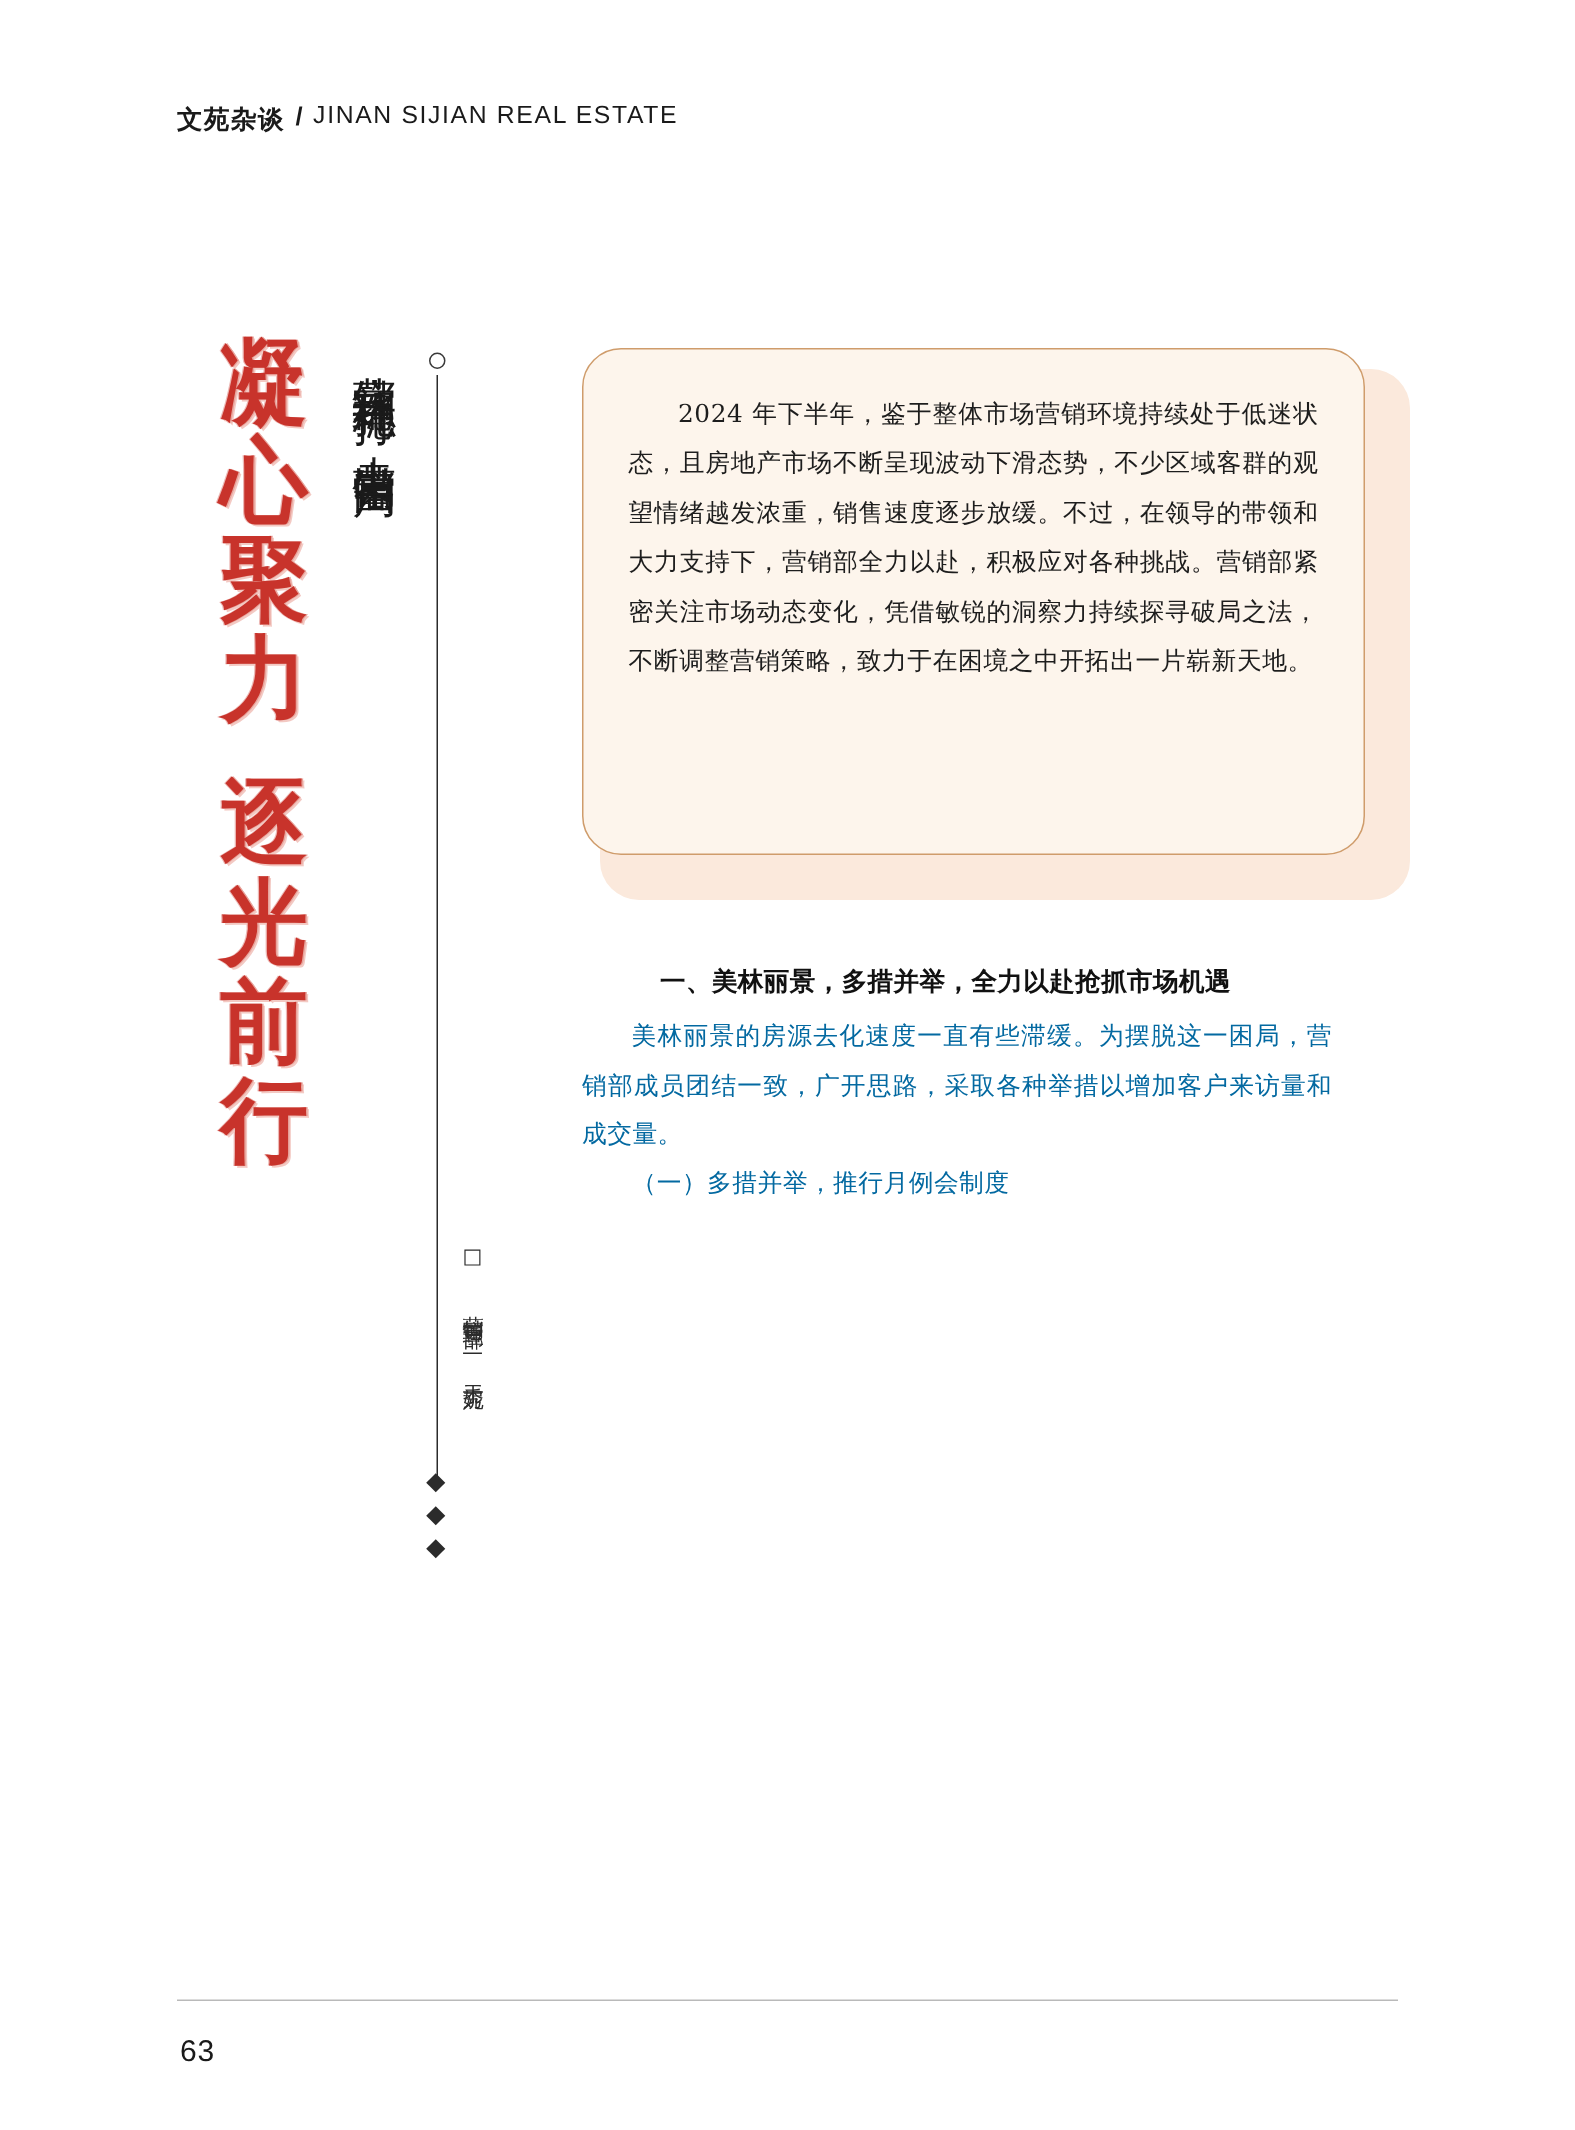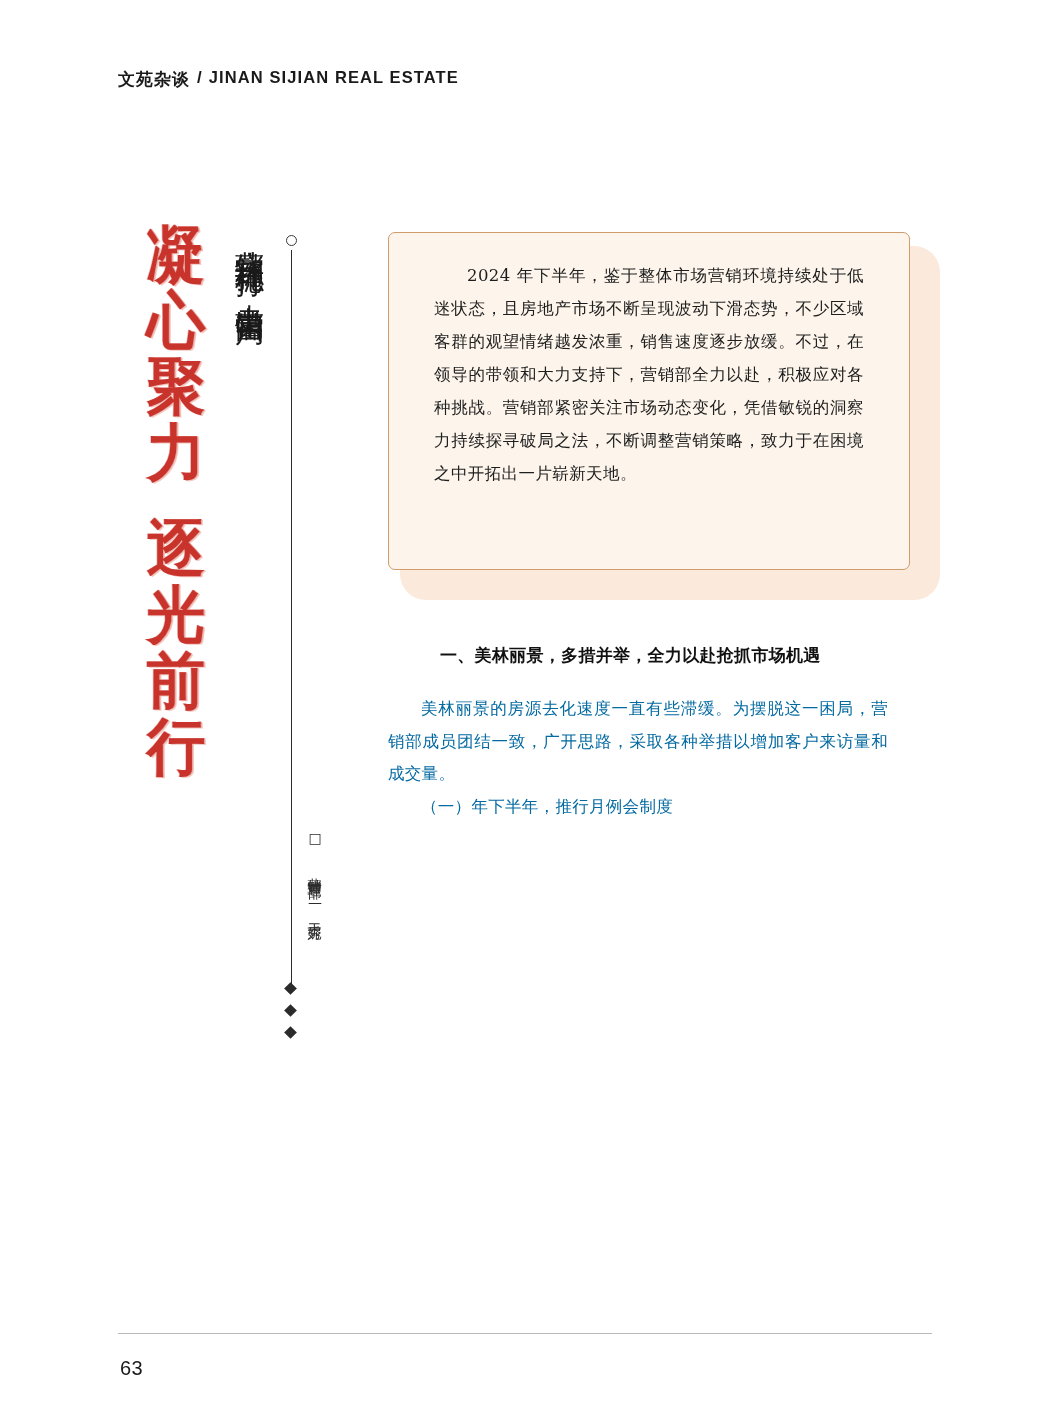--- a/index.html
+++ b/index.html
@@ -41,21 +41,21 @@
     font-family: "DejaVu Sans", sans-serif;
   }
   .header .sep {
     font-size: 17px;
     font-weight: 700;
     color: #1a1a1a;
     margin: 0 7px;
   }
   .header .en {
     font-size: 16.5px;
-    font-weight: 700;
+    font-weight: 400;
     letter-spacing: 1.1px;
     color: #1a1a1a;
     font-family: "Liberation Sans", sans-serif;
   }
 
   
   .title-art {
     position: absolute;
     left: 136px;
     top: 222px;
@@ -172,22 +172,22 @@
     border-radius: 26px;
   }
   .callout {
     position: absolute;
     left: 0;
     top: 0;
     width: 522px;
     height: 338px;
     background: #fdf5ec;
     border: 1.6px solid #cf9c6b;
-    border-radius: 7px;
-    padding: 26px 45px;
+    border-radius: 26px;
+    padding: 26px 30px;
     box-sizing: border-box;
   }
   .callout p {
     margin: 0;
     font-family: "DejaVu Serif", "Liberation Serif", serif;
     font-size: 16.5px;
     line-height: 33px;
     color: #1d1d1d;
     text-align: justify;
     text-indent: 2em;
@@ -201,21 +201,21 @@
     top: 640px;
     width: 500px;
   }
   .sec-head {
     font-family: "DejaVu Sans", sans-serif;
     font-size: 17px;
     font-weight: 700;
     line-height: 30px;
     color: #111111;
     letter-spacing: 0.3px;
-    margin: 0 0 24px 52px;
+    margin: 0 0 6px 52px;
   }
   .body-col p {
     margin: 0;
     font-family: Liberation Mono, monospace;
     font-size: 16.5px;
     line-height: 32.5px;
     color: #0369a1;
     text-align: justify;
     text-indent: 2em;
     letter-spacing: 0.3px;
@@ -280,19 +280,19 @@
   <div class="callout-wrap">
     <div class="callout-shadow"></div>
     <div class="callout">
       <p>2024 年下半年，鉴于整体市场营销环境持续处于低迷状态，且房地产市场不断呈现波动下滑态势，不少区域客群的观望情绪越发浓重，销售速度逐步放缓。不过，在领导的带领和大力支持下，营销部全力以赴，积极应对各种挑战。营销部紧密关注市场动态变化，凭借敏锐的洞察力持续探寻破局之法，不断调整营销策略，致力于在困境之中开拓出一片崭新天地。</p>
     </div>
   </div>
 
   <div class="body-col">
     <h2 class="sec-head">一、美林丽景，多措并举，全力以赴抢抓市场机遇</h2>
     <p>美林丽景的房源去化速度一直有些滞缓。为摆脱这一困局，营销部成员团结一致，广开思路，采取各种举措以增加客户来访量和成交量。</p>
-    <p>（一）年下半年，推行月例会制度</p>
+    <p>（一）多措并举，推行月例会制度</p>
   </div>
 
   <div class="footer-rule"></div>
   <div class="folio">63</div>
 
 </div>
 
 </body></html>

